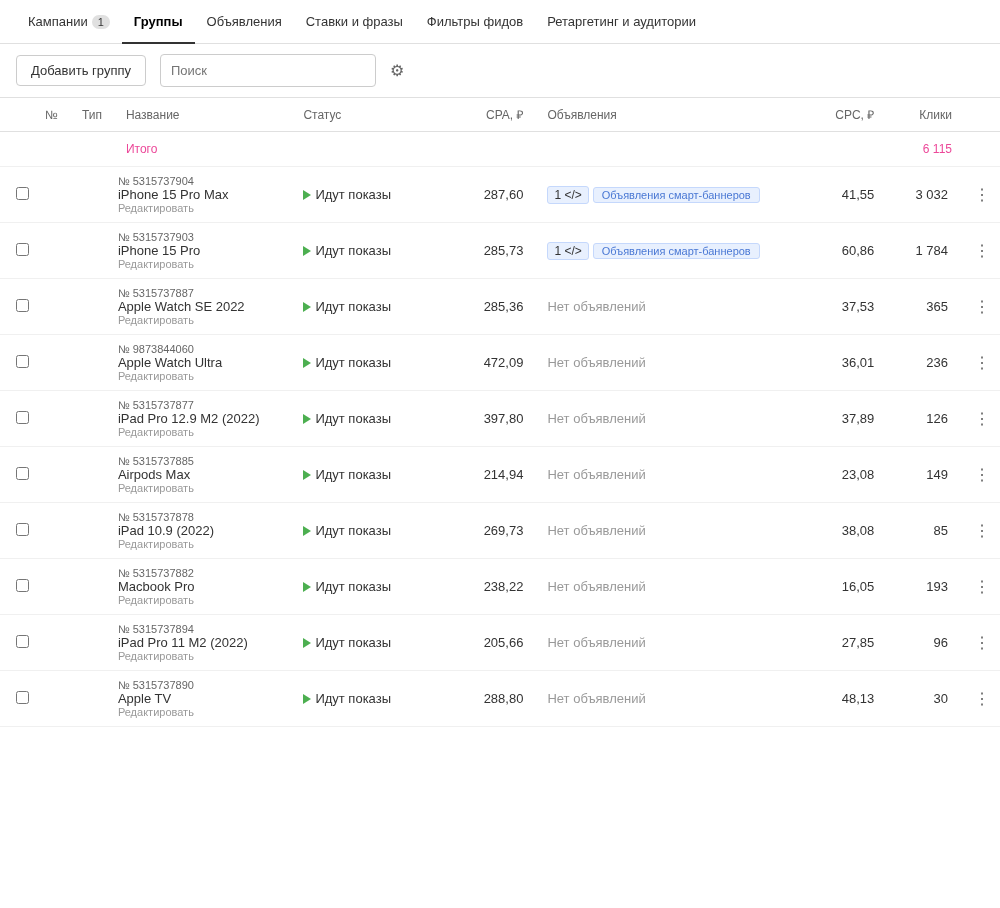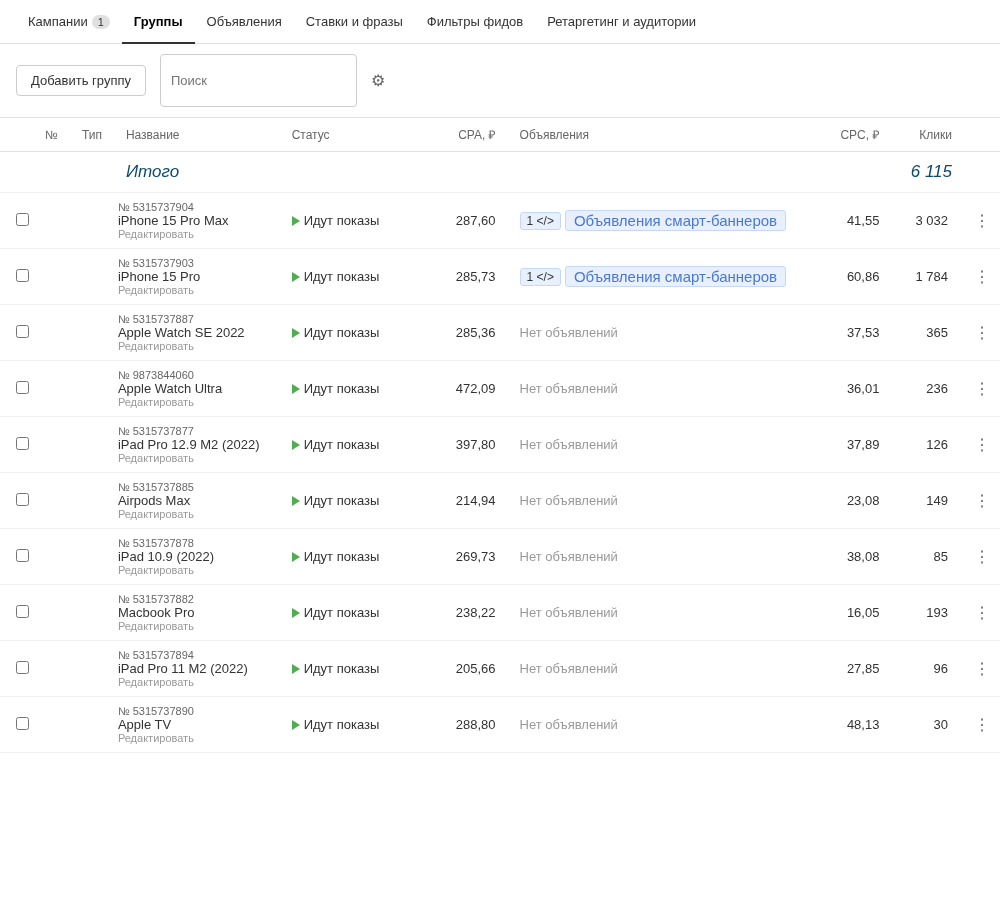--- a/index.html
+++ b/index.html
@@ -61,22 +61,22 @@
       cursor: pointer;
       font-size: 13px;
       color: #333;
       white-space: nowrap;
     }
     .search-box {
       display: flex;
       align-items: center;
       border: 1px solid #ccc;
       border-radius: 4px;
-      padding: 18px 10px;
-      width: 197px;
+      padding: 8px 10px;
+      width: 216px;
     }
     .search-box input {
       border: none;
       outline: none;
       font-size: 13px;
       color: #333;
       width: 100%;
     }
     .filter-icon {
       cursor: pointer;
@@ -152,21 +152,21 @@
       border-radius: 3px;
       padding: 1px 6px;
       font-size: 12px;
       color: #333;
     }
     .ads-label {
       background: #e8f0fe;
       border: 1px solid #c5d8fc;
       border-radius: 3px;
       padding: 1px 8px;
-      font-size: 15px;
+      font-size: 11px;
       color: #4a78d4;
     }
     .no-ads {
       color: #999;
       font-size: 13px;
     }
 
     .menu-dots {
       cursor: pointer;
       color: #666;
@@ -176,23 +176,22 @@
 
     .type-icon {
       font-size: 11px;
       color: #666;
       font-family: monospace;
     }
 
     
     .total-row td {
       padding: 10px 12px;
-      font-size: 17px;
-      color: #0c4a6e;
-      font-style: italic;
+      font-size: 12px;
+      color: #ec4899;
     }
     .total-label { padding-left: 4px; }
     .total-clicks { text-align: right; padding-right: 16px; font-size: 13px; }
 
     input[type="checkbox"] {
       cursor: pointer;
     }
   </style>
 </head>
 <body>

